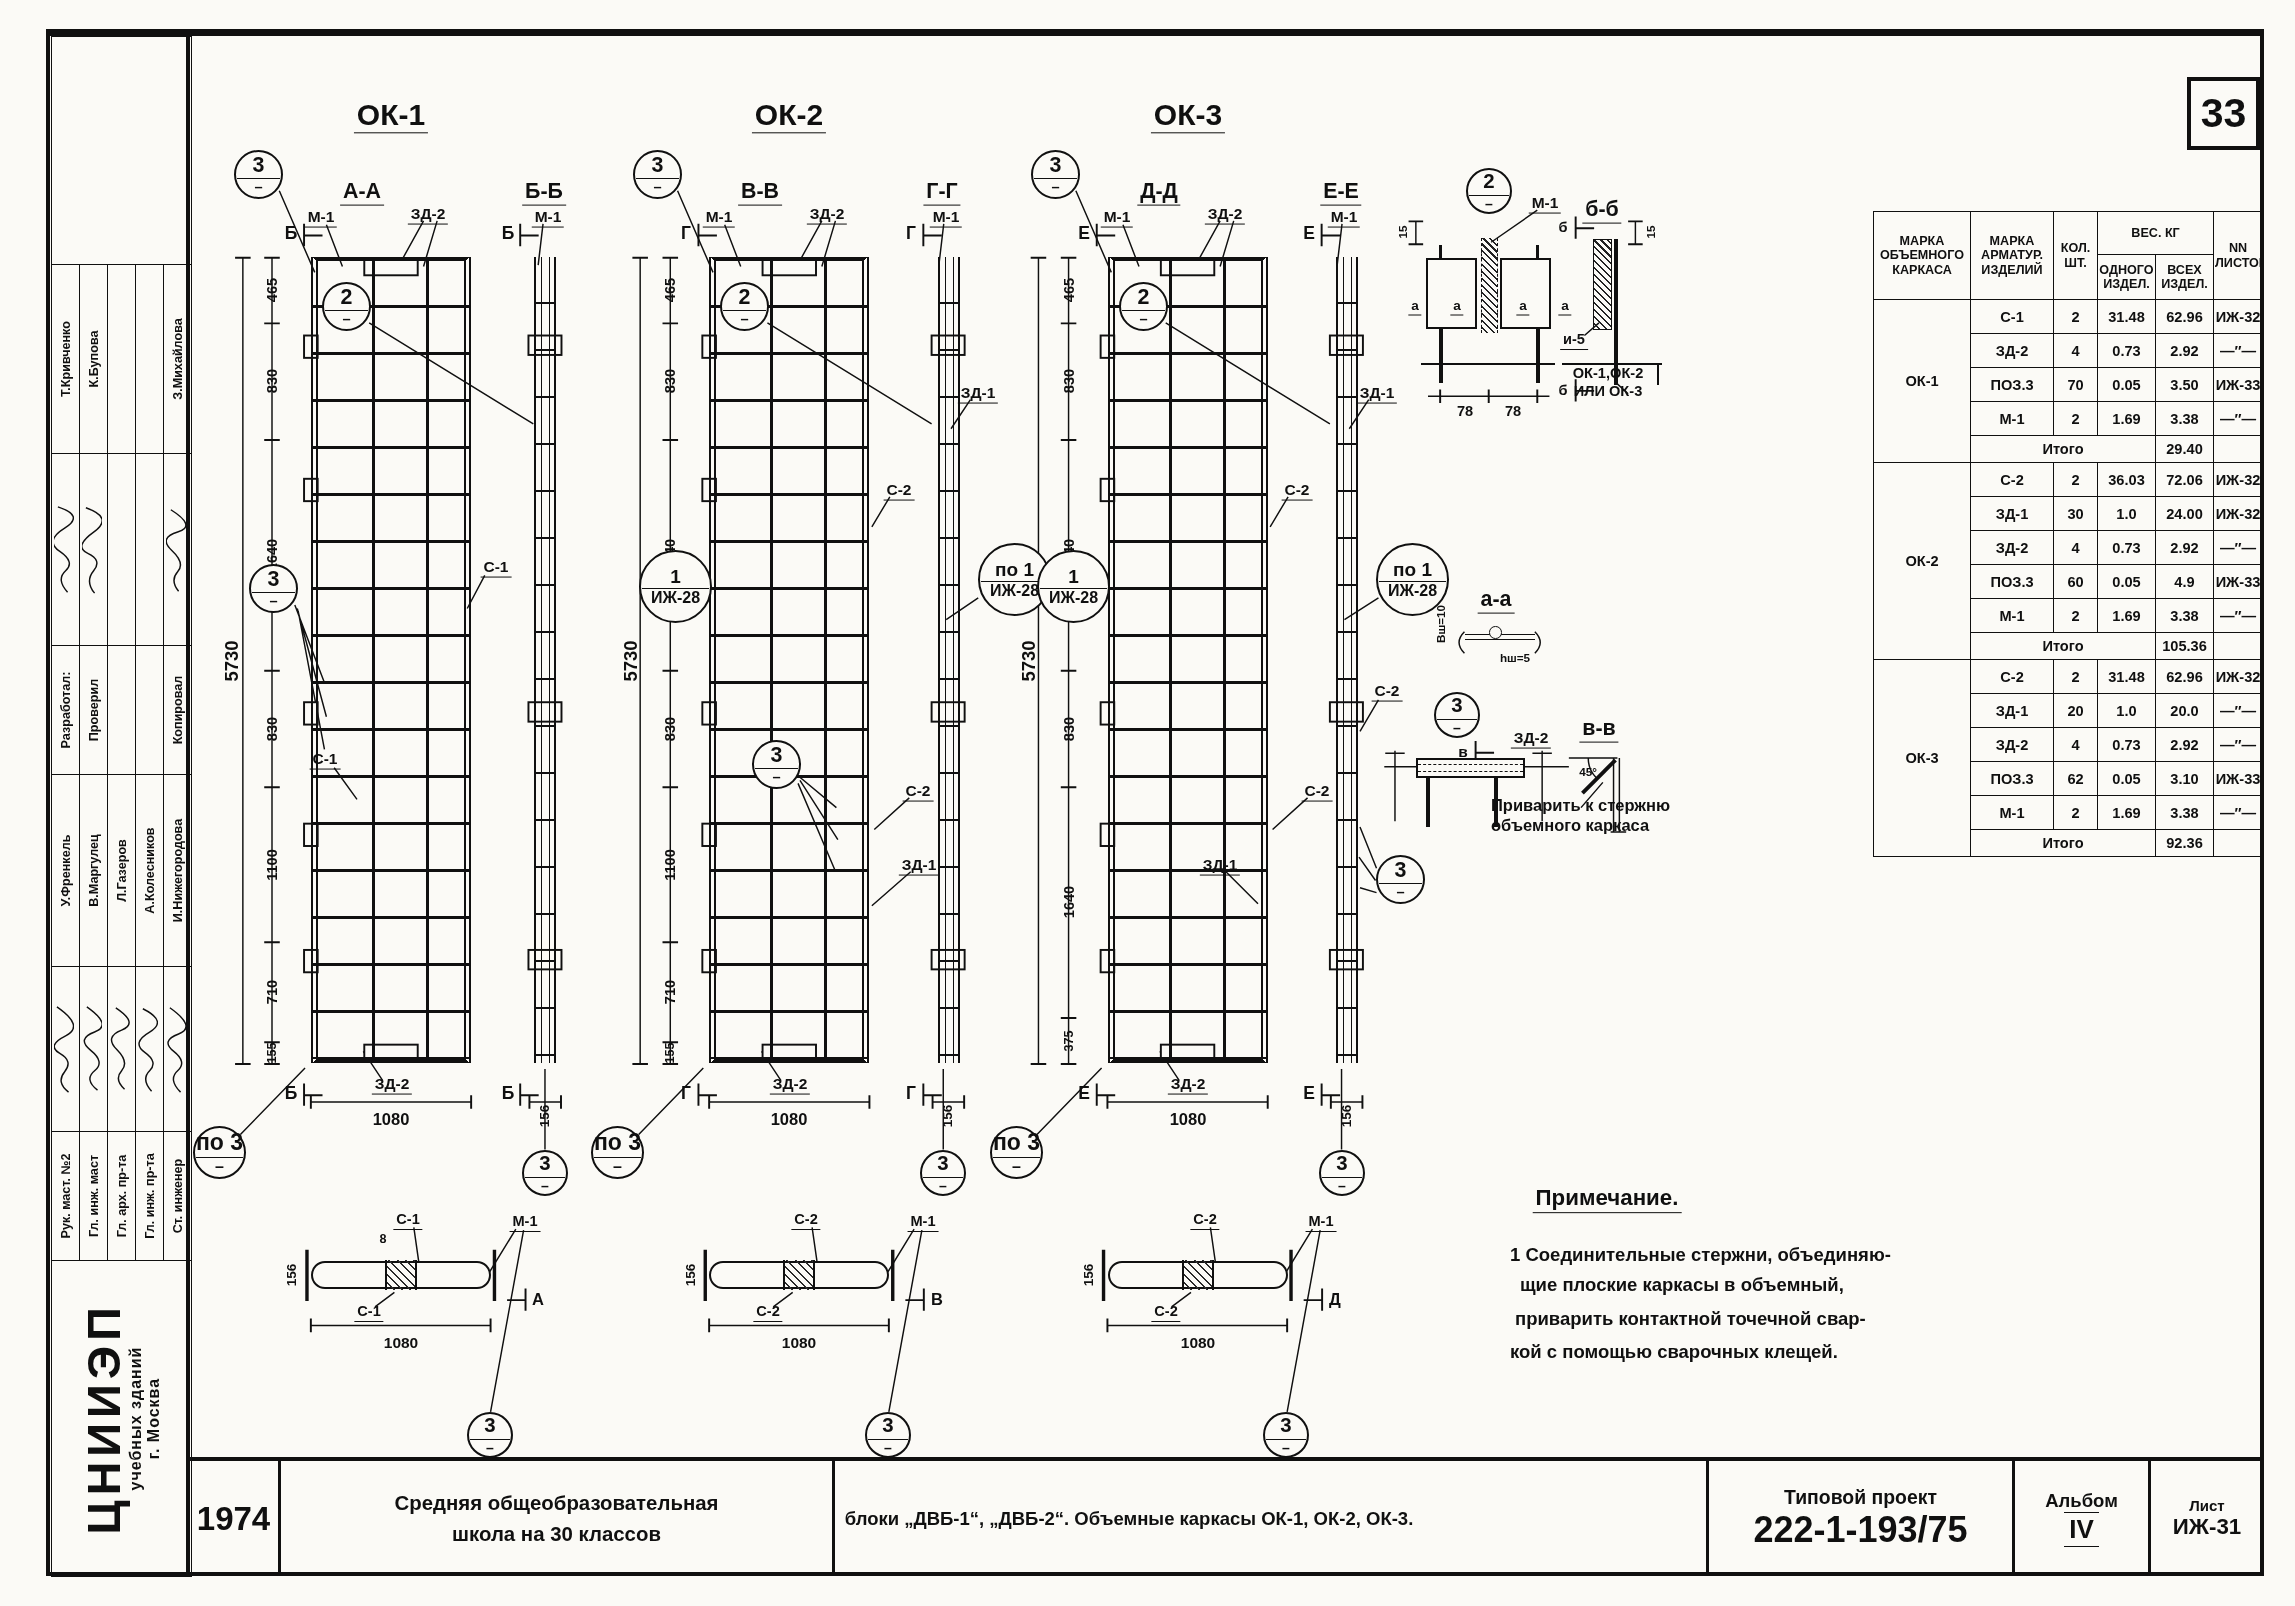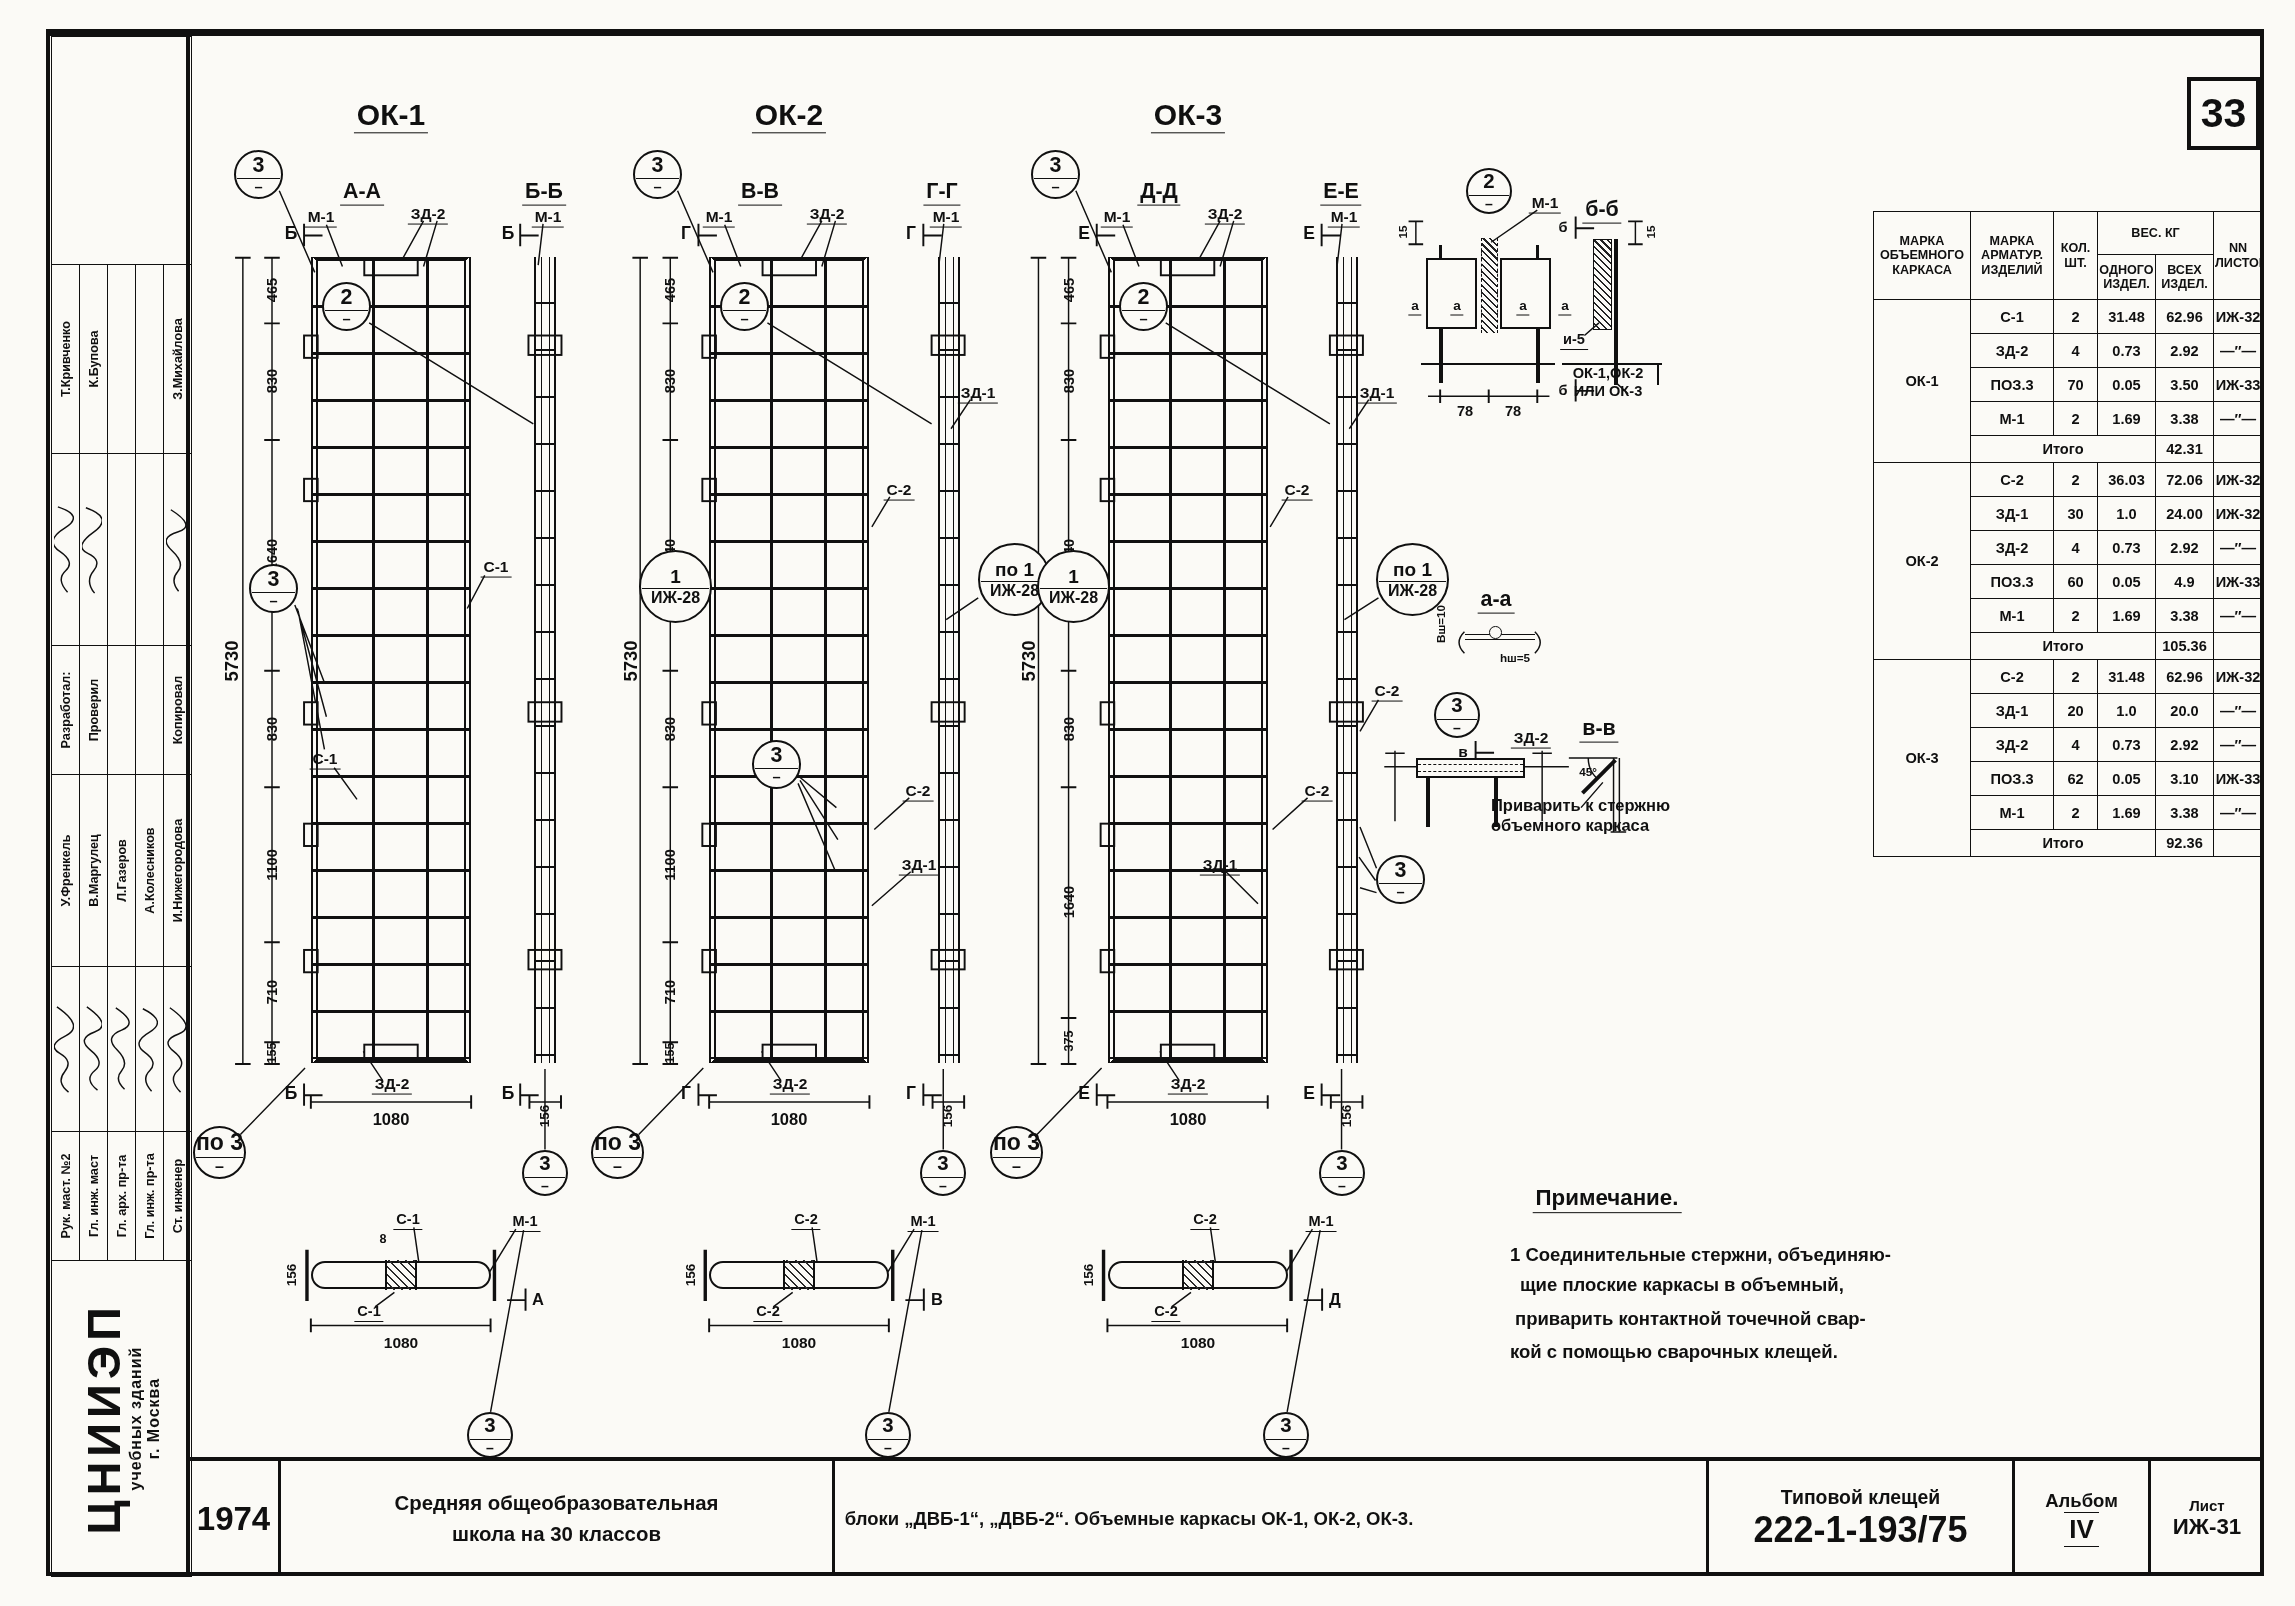--- a/index.html
+++ b/index.html
@@ -263,21 +263,21 @@
         </tr>
     <tr style="height:34px">
           <td>М-1</td>
           <td>2</td>
           <td>1.69</td>
           <td>3.38</td>
           <td>—″—</td>
         </tr>
     <tr style="height:27px">
           <td colspan="3">Итого</td>
-          <td>42.31</td>
+          <td>29.40</td>
           <td></td>
         </tr>
     <tr style="height:34px">
           <td rowspan="6">ОК-2</td>
       <td>С-2</td>
           <td>2</td>
           <td>36.03</td>
           <td>72.06</td>
           <td>ИЖ-32</td>
         </tr>
@@ -363,21 +363,21 @@
       <span style="font-size:33px">1974</span>
     </div>
     <div class="cell" style="width:554px;font-size:20.4px;line-height:1.5">
       <span>Средняя общеобразовательная</span>
       <span>школа на 30 классов</span>
     </div>
     <div class="cell" style="width:874px;font-size:18.5px;line-height:1.6;align-items:flex-start;padding-left:9.7px">
       <span>блоки „ДВБ-1“, „ДВБ-2“. Объемные каркасы ОК-1, ОК-2, ОК-3.</span>
     </div>
     <div class="cell" style="width:306px">
-      <span style="font-size:19.4px">Типовой клещей</span>
+      <span style="font-size:19.4px">Типовой проект</span>
       <span style="font-size:36px">222-1-193/75</span>
     </div>
     <div class="cell" style="width:136px">
       <span style="font-size:18.5px">Альбом</span>
       <span style="font-size:26px;border-top:1.9px solid #101010;border-bottom:1.9px solid #101010;padding:1px 4.9px">IV</span>
     </div>
     <div class="cell" style="width:112px">
       <span style="font-size:15px">Лист</span>
       <span style="font-size:22.3px">ИЖ-31</span>
     </div>

